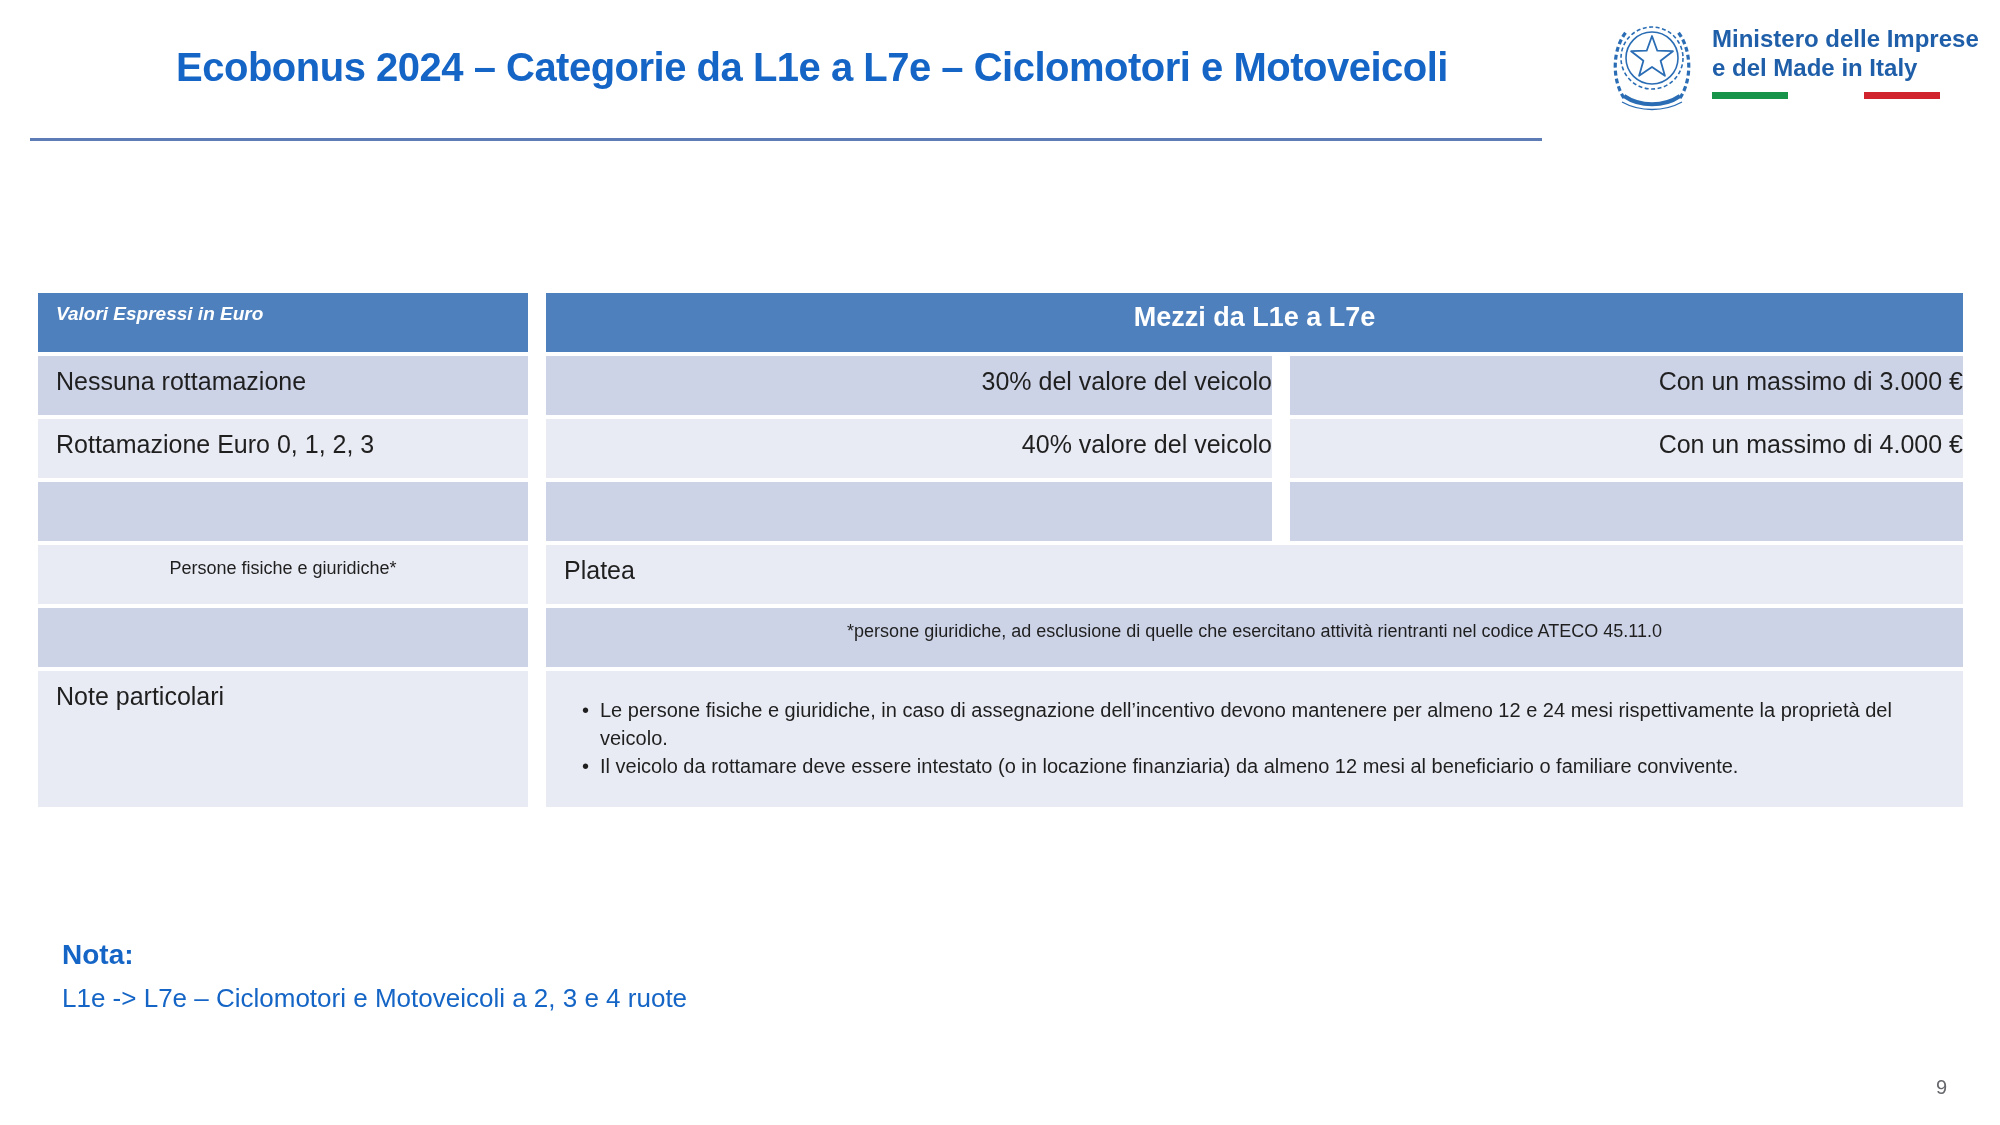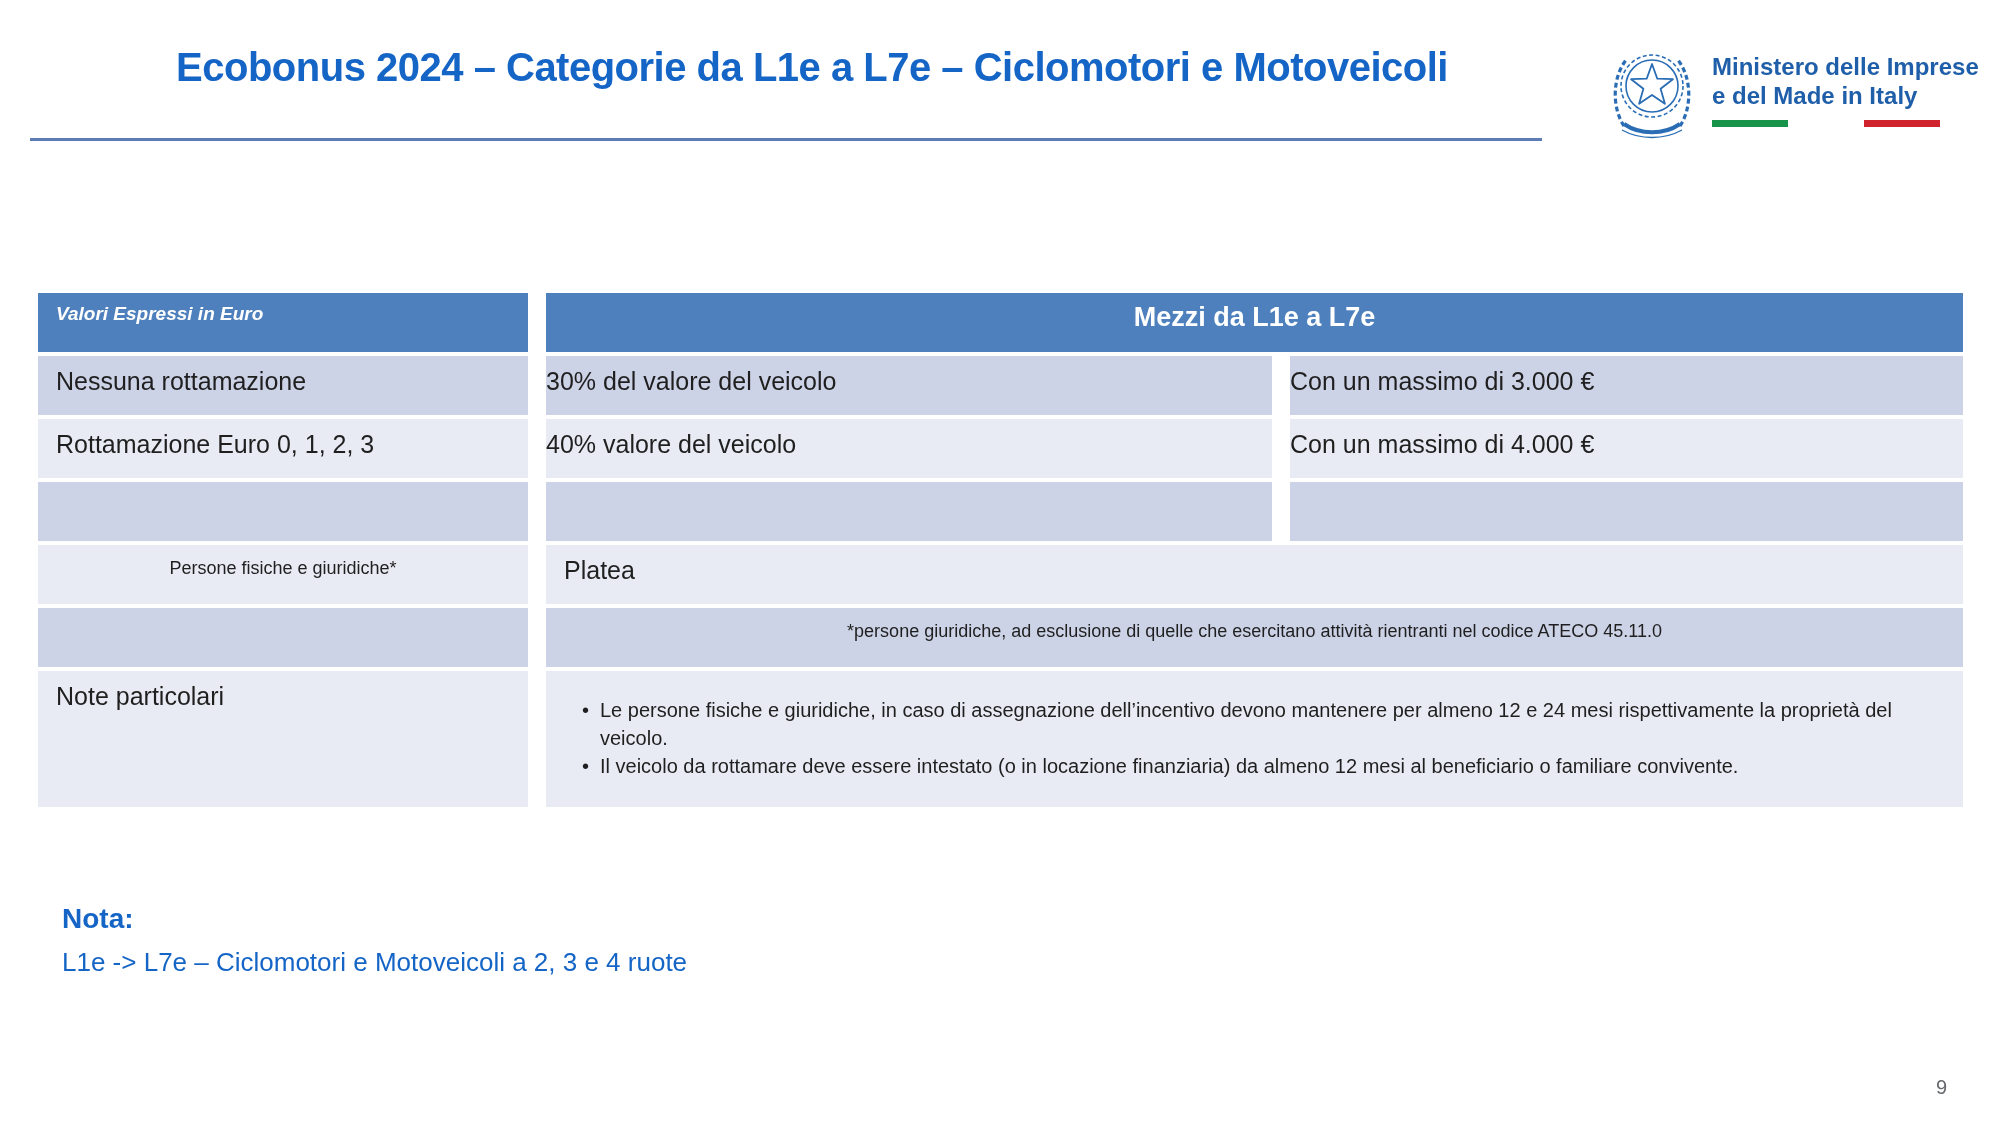--- a/index.html
+++ b/index.html
@@ -29,21 +29,21 @@
   .title-rule {
     position: absolute;
     left: 30px;
     top: 138px;
     width: 1512px;
     height: 3px;
     background: var(--rule-blue, #5d7bb4);
   }
 
   
-  .logo { position: absolute; left: 1610px; top: 36px; width: 350px; height: 110px; }
+  .logo { position: absolute; left: 1610px; top: 8px; width: 350px; height: 110px; }
   .logo svg { position: absolute; left: 0; top: 4px; }
   .logo-text {
     position: absolute;
     left: 102px;
     top: 16px;
     font-size: 24px;
     line-height: 29px;
     font-weight: 700;
     color: var(--logo-blue, #1f5ea8);
     white-space: nowrap;
@@ -68,30 +68,30 @@
 
   .cell.head-label {
     font-size: 19px; font-weight: 700; font-style: italic;
     padding: 10px 0 0 18px;
   }
   .cell.head-title {
     font-size: 27px; font-weight: 700; text-align: center;
     padding-top: 9px;
   }
   .cell.row-label { font-size: 25px; padding: 11px 0 0 18px; }
-  .cell.row-value { font-size: 25px; text-align: left; padding-top: 11px; }
+  .cell.row-value { font-size: 25px; text-align: right; padding-top: 11px; }
   .cell.small-center { font-size: 18px; text-align: center; padding-top: 13px; }
 
   .cell.bullets-cell { padding: 9px 20px 0 14px; }
   .bullet-list { margin: 16px; padding: 0; list-style: none; font-size: 20px; line-height: 28px; }
   .bullet-list li { position: relative; padding-left: 24px; }
   .bullet-list li::before { content: "•"; position: absolute; left: 6px; }
 
   
-  .nota { position: absolute; left: 62px; top: 903px; color: var(--title-blue, #1565c6); }
+  .nota { position: absolute; left: 62px; top: 939px; color: var(--title-blue, #1565c6); }
   .nota-title { font-size: 28px; font-weight: 700; }
   .nota-text { font-size: 26px; margin-top: 12px; }
 
   
   .page-number {
     position: absolute; left: 1936px; top: 1076px;
     font-size: 20px; color: var(--page-gray, #66686d);
   }
 </style>
 </head>

